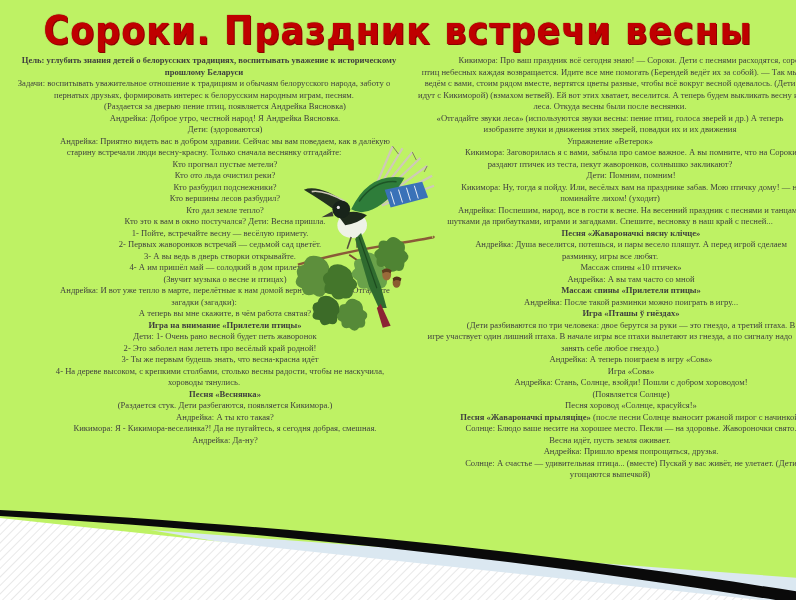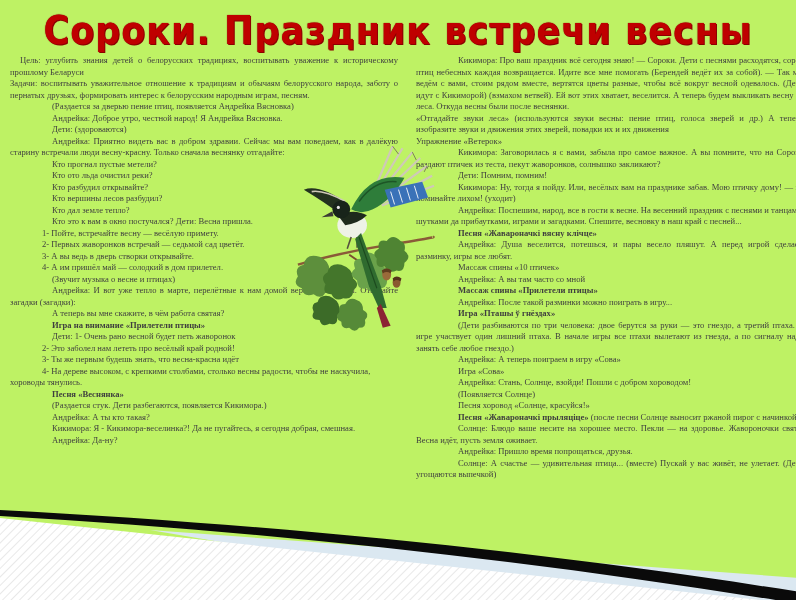--- a/index.html
+++ b/index.html
@@ -15,22 +15,22 @@
     text-shadow:0 0 1px #7a0000, 1px 1px 0 #8e0000;
     white-space:nowrap;
   }
   .col{
     position:absolute;top:55px;width:388px;
     font-size:8.6px;line-height:11.5px;color:#3f3f3f;
     text-align:justify;
   }
   .col-left{left:10px;}
   .col-right{left:416px;}
-  p.para{margin:0;padding:0;}
-  .p0{text-indent:10px;}
+  p.para{margin:0;padding:0;text-align:center;}
+  .p0{text-indent:10px;font-weight:bold;}
   .ind{text-indent:42px;}
   .ind2{text-indent:32px;text-align:left;}
   .bold{font-weight:bold;}
   .bird{position:absolute;left:290px;top:138px;width:148px;height:198px;}
   .corner{position:absolute;left:0;top:500px;width:800px;height:100px;}
 </style>
 </head>
 <body>
 
 <div class="slide">
@@ -39,21 +39,21 @@
 
   <div class="col col-left">
       <p class="para p0">Цель: углубить знания детей о белорусских традициях, воспитывать уважение к историческому прошлому Беларуси</p>
       <p class="para ">Задачи: воспитывать уважительное отношение к традициям и обычаям белорусского народа, заботу о пернатых друзьях, формировать интерес к белорусским народным играм, песням.</p>
       <p class="para ind">(Раздается за дверью пение птиц, появляется Андрейка Вясновка)</p>
       <p class="para ind">Андрейка: Доброе утро, честной народ! Я Андрейка Вясновка.</p>
       <p class="para ind">Дети: (здороваются)</p>
       <p class="para ind">Андрейка: Приятно видеть вас в добром здравии. Сейчас мы вам поведаем, как в далёкую старину встречали люди весну-красну. Только сначала веснянку отгадайте:</p>
       <p class="para ind">Кто прогнал пустые метели?</p>
       <p class="para ind">Кто ото льда очистил реки?</p>
-      <p class="para ind">Кто разбудил открывайте?</p>
+      <p class="para ind">Кто разбудил подснежники?</p>
       <p class="para ind">Кто вершины лесов разбудил?</p>
       <p class="para ind">Кто дал земле тепло?</p>
       <p class="para ind">Кто это к вам в окно постучался? Дети: Весна пришла.</p>
       <p class="para ind2">1- Пойте, встречайте весну — весёлую примету.</p>
       <p class="para ind2">2- Первых жаворонков встречай — седьмой сад цветёт.</p>
       <p class="para ind2">3- А вы ведь в дверь створки открывайте.</p>
       <p class="para ind2">4- А им пришёл май — солодкий в дом прилетел.</p>
       <p class="para ind">(Звучит музыка о весне и птицах)</p>
       <p class="para ind">Андрейка: И вот уже тепло в марте, перелётные к нам домой вернулись птицы. Отгадайте загадки (загадки):</p>
       <p class="para ind">А теперь вы мне скажите, в чём работа святая?</p>

